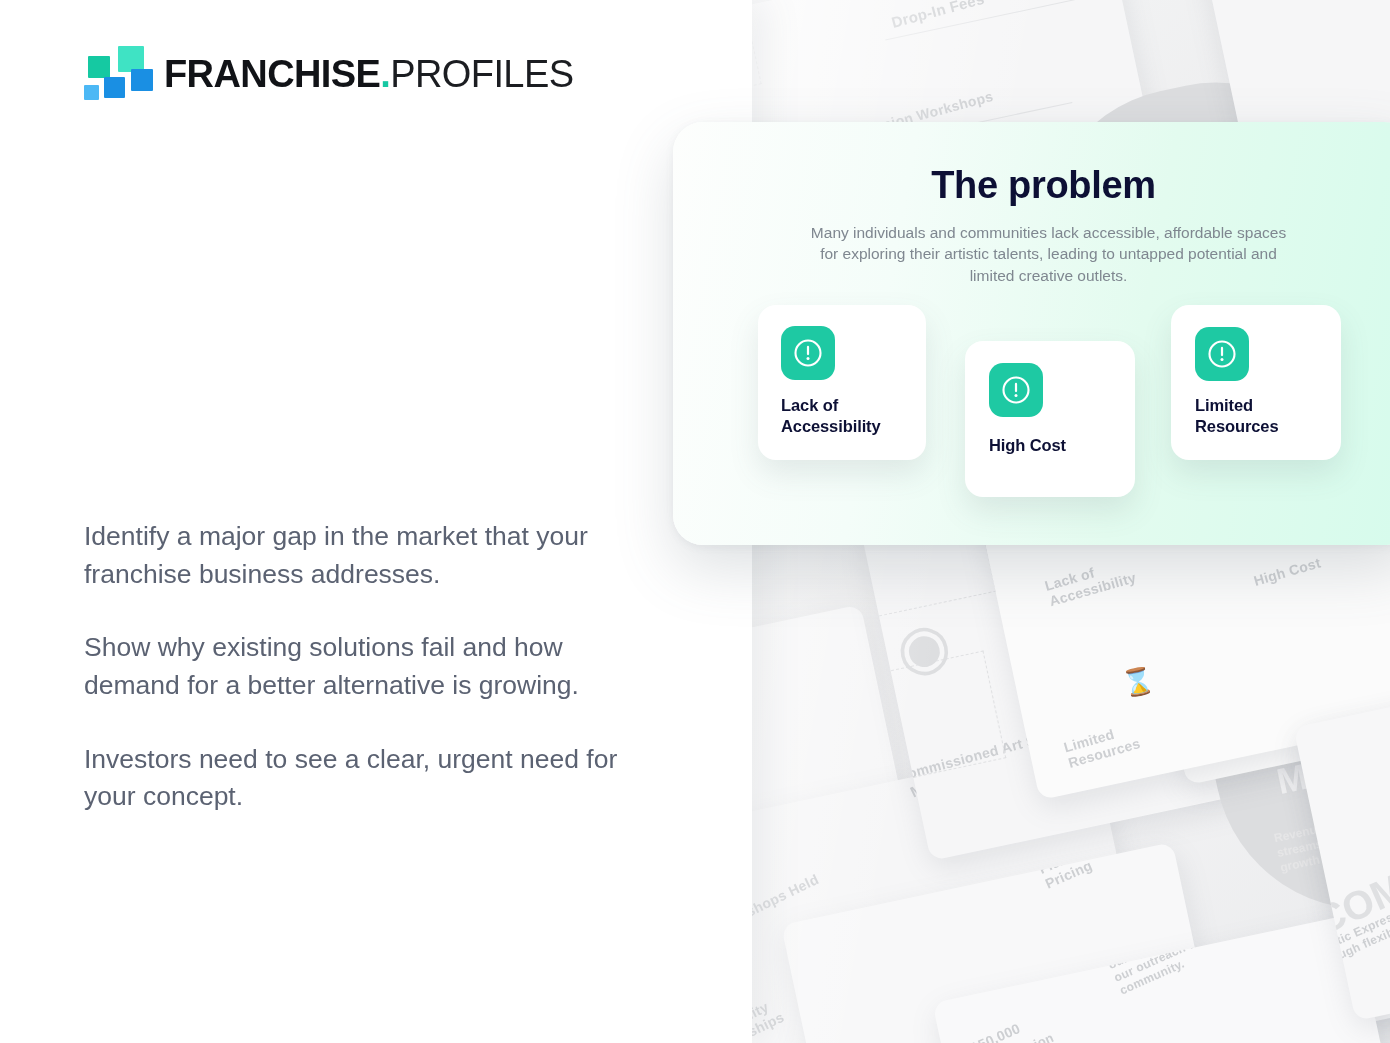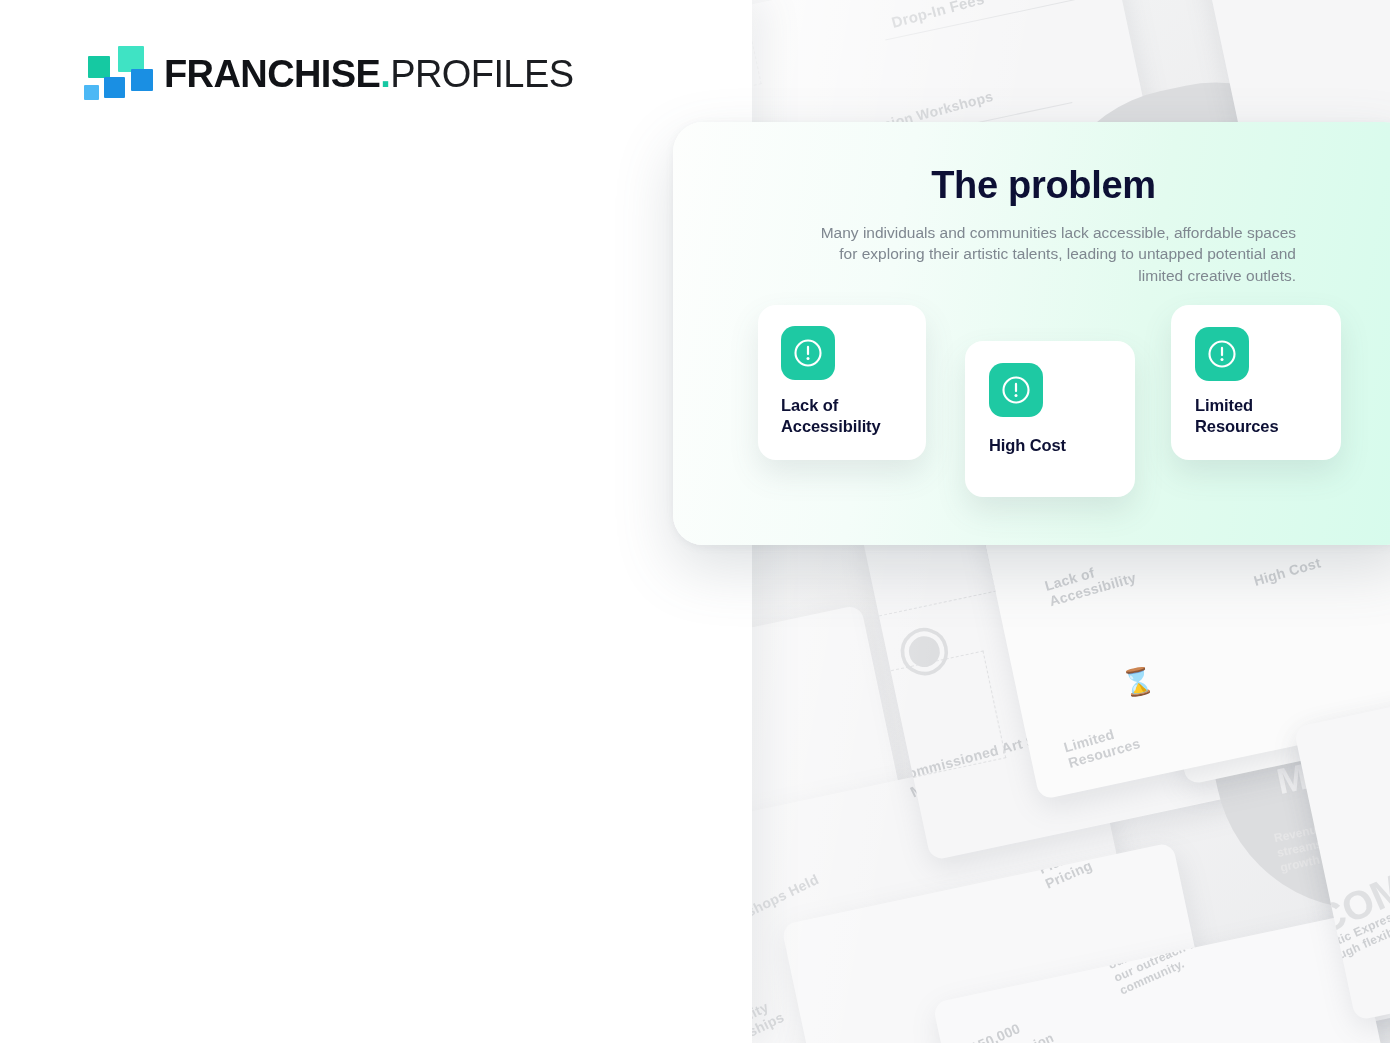--- a/index.html
+++ b/index.html
@@ -96,21 +96,21 @@
     box-shadow:0 24px 60px rgba(90,105,115,.20), 0 2px 8px rgba(90,105,115,.08);
     z-index:8;
     overflow:hidden;
   }
   .pc-title{
     position:absolute; left:0; right:0; top:42px; text-align:center;
     font-size:38px; font-weight:800; color:#0d1035; letter-spacing:-0.3px;
   }
   .pc-sub{
     position:absolute; left:128px; width:495px; top:100px;
-    text-align:right; font-size:15.5px; line-height:1.38; color:#7f8790; font-weight:400;
+    text-align:center; font-size:15.5px; line-height:1.38; color:#7f8790; font-weight:400;
   }
 
   .tile{
     position:absolute;
     background:#ffffff;
     border-radius:18px;
     box-shadow:0 14px 30px rgba(85,100,110,.13);
   }
   .tile .ico{
     position:absolute;
@@ -230,20 +230,25 @@
         <i style="left:34px; top:2px;  width:26px; height:26px; background:#3fe3c4;"></i>
         <i style="left:20px; top:33px; width:21px; height:21px; background:#1a8fe3;"></i>
         <i style="left:47px; top:25px; width:22px; height:22px; background:#1a8fe3;"></i>
         <i style="left:0px;  top:41px; width:15px; height:15px; background:#4cb8f5;"></i>
       </span>
       <span class="logo-text">
         <span class="bold">FRANCHISE</span><span class="dot">.</span><span class="light">PROFILES</span>
       </span>
     </div>
 
+    <div class="copy">
+      <p>Identify a major gap in the market that your franchise business addresses.</p>
+      <p>Show why existing solutions fail and how demand for a better alternative is growing.</p>
+      <p>Investors need to see a clear, urgent need for your concept.</p>
+    </div>
   </div>
 
 
   <div class="problem-card">
     <div class="pc-title">The problem</div>
     <div class="pc-sub">Many individuals and communities lack accessible, affordable spaces for exploring their artistic talents, leading to untapped potential and limited creative outlets.</div>
 
     <div class="tile tile-1">
       <span class="ico">
         <svg width="32" height="32" viewBox="0 0 32 32" aria-hidden="true">

